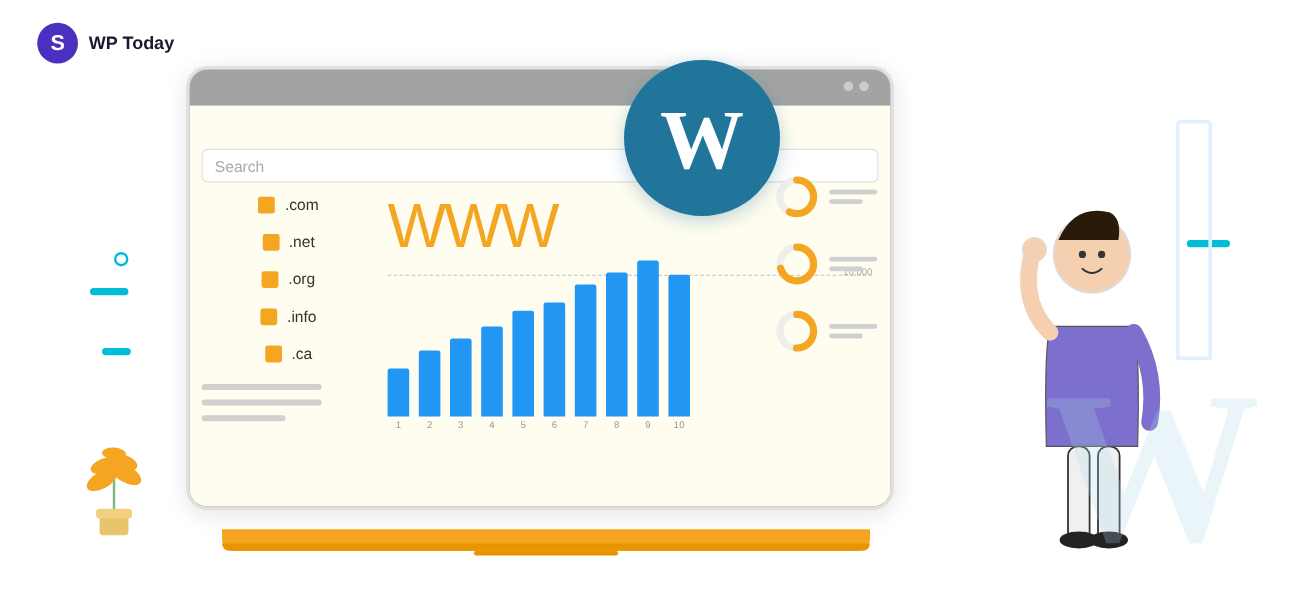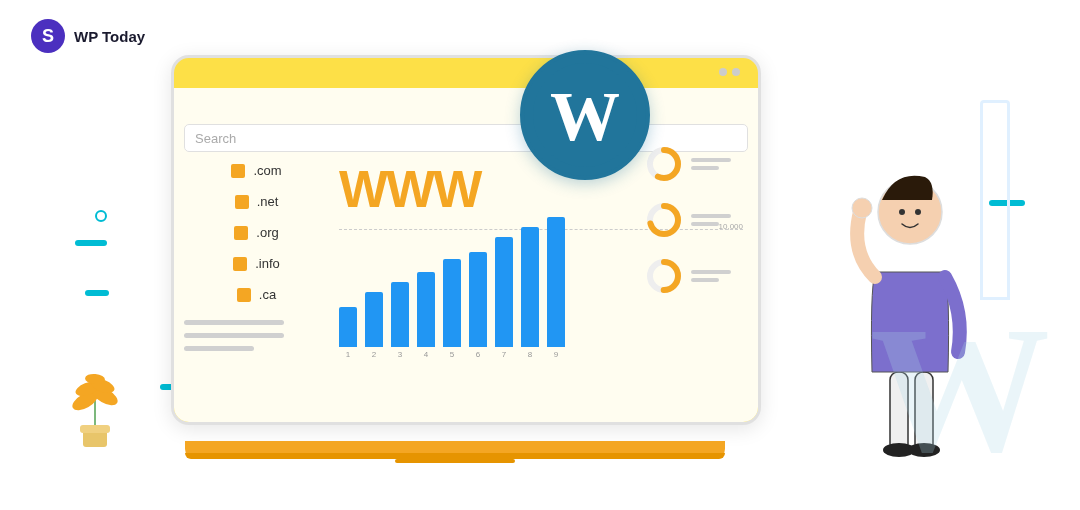--- a/index.html
+++ b/index.html
@@ -55,24 +55,24 @@
       position: absolute;
       top: 55px;
       left: 155px;
       width: 600px;
       height: 420px;
     }
 
     .laptop-screen-outer {
       position: absolute;
       top: 0;
-      left: 16px;
+      left: 0;
       width: 590px;
       height: 370px;
-      background: #fde047;
+      background: #a3a3a3;
       border-radius: 18px;
       border: 3px solid #e0e0e0;
       box-shadow: 0 4px 20px rgba(0,0,0,0.1);
       overflow: hidden;
     }
 
     .laptop-screen-dots {
       position: absolute;
       top: 10px;
       right: 18px;
@@ -160,21 +160,21 @@
     .chart-area {
       position: absolute;
       top: 75px;
       left: 165px;
       right: 15px;
       bottom: 10px;
     }
 
     .www-text {
       font-size: 52px;
-      font-weight: 700;
+      font-weight: 400;
       color: #f4a623;
       line-height: 1;
       margin-bottom: 4px;
       letter-spacing: -2px;
     }
 
     .today-label {
       font-size: 12px;
       font-weight: 700;
       color: #333;
@@ -369,20 +369,24 @@
               <span class="bar-num">7</span>
             </div>
             <div class="bar-group">
               <div class="bar" style="height:120px"></div>
               <span class="bar-num">8</span>
             </div>
             <div class="bar-group">
               <div class="bar" style="height:130px"></div>
               <span class="bar-num">9</span>
             </div>
+            <div class="bar-group">
+              <div class="bar" style="height:118px"></div>
+              <span class="bar-num">10</span>
+            </div>
           </div>
         </div>
       </div>
 
     </div>
   </div>
 
   <div style="position:absolute;top:90px;left:490px;display:flex;flex-direction:column;gap:18px;">
 
     <div style="display:flex;align-items:center;gap:8px;">

